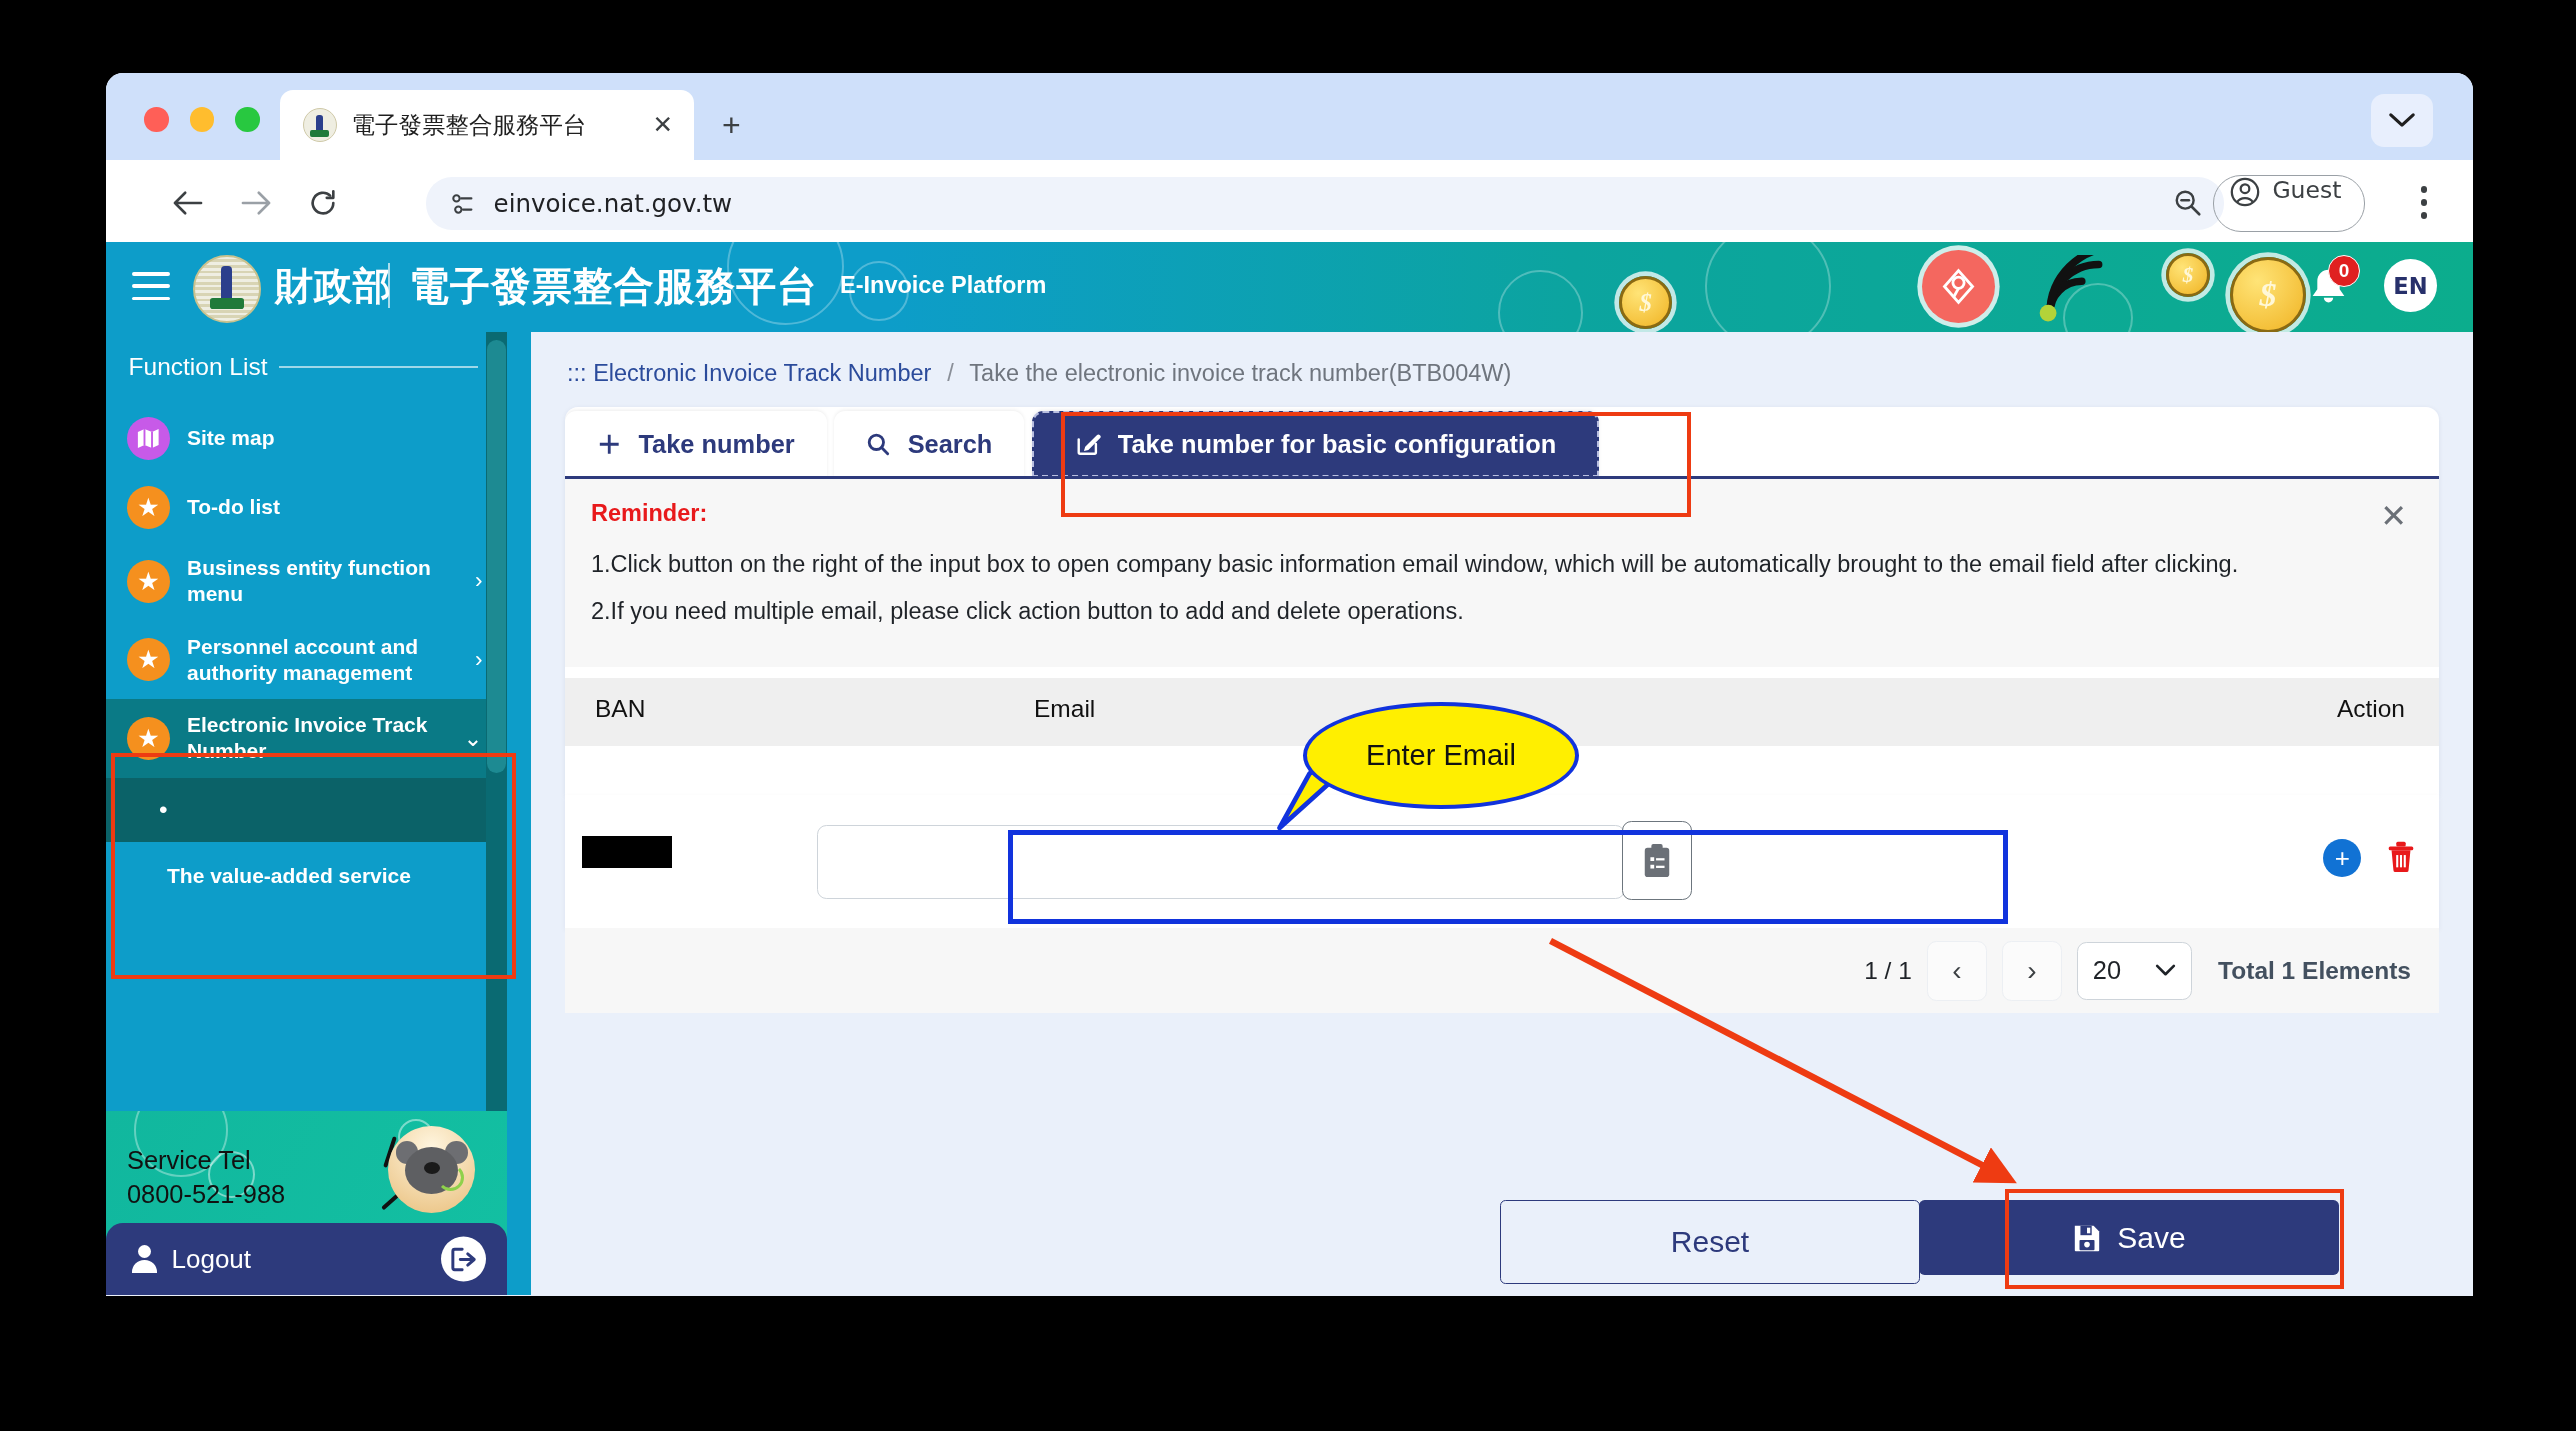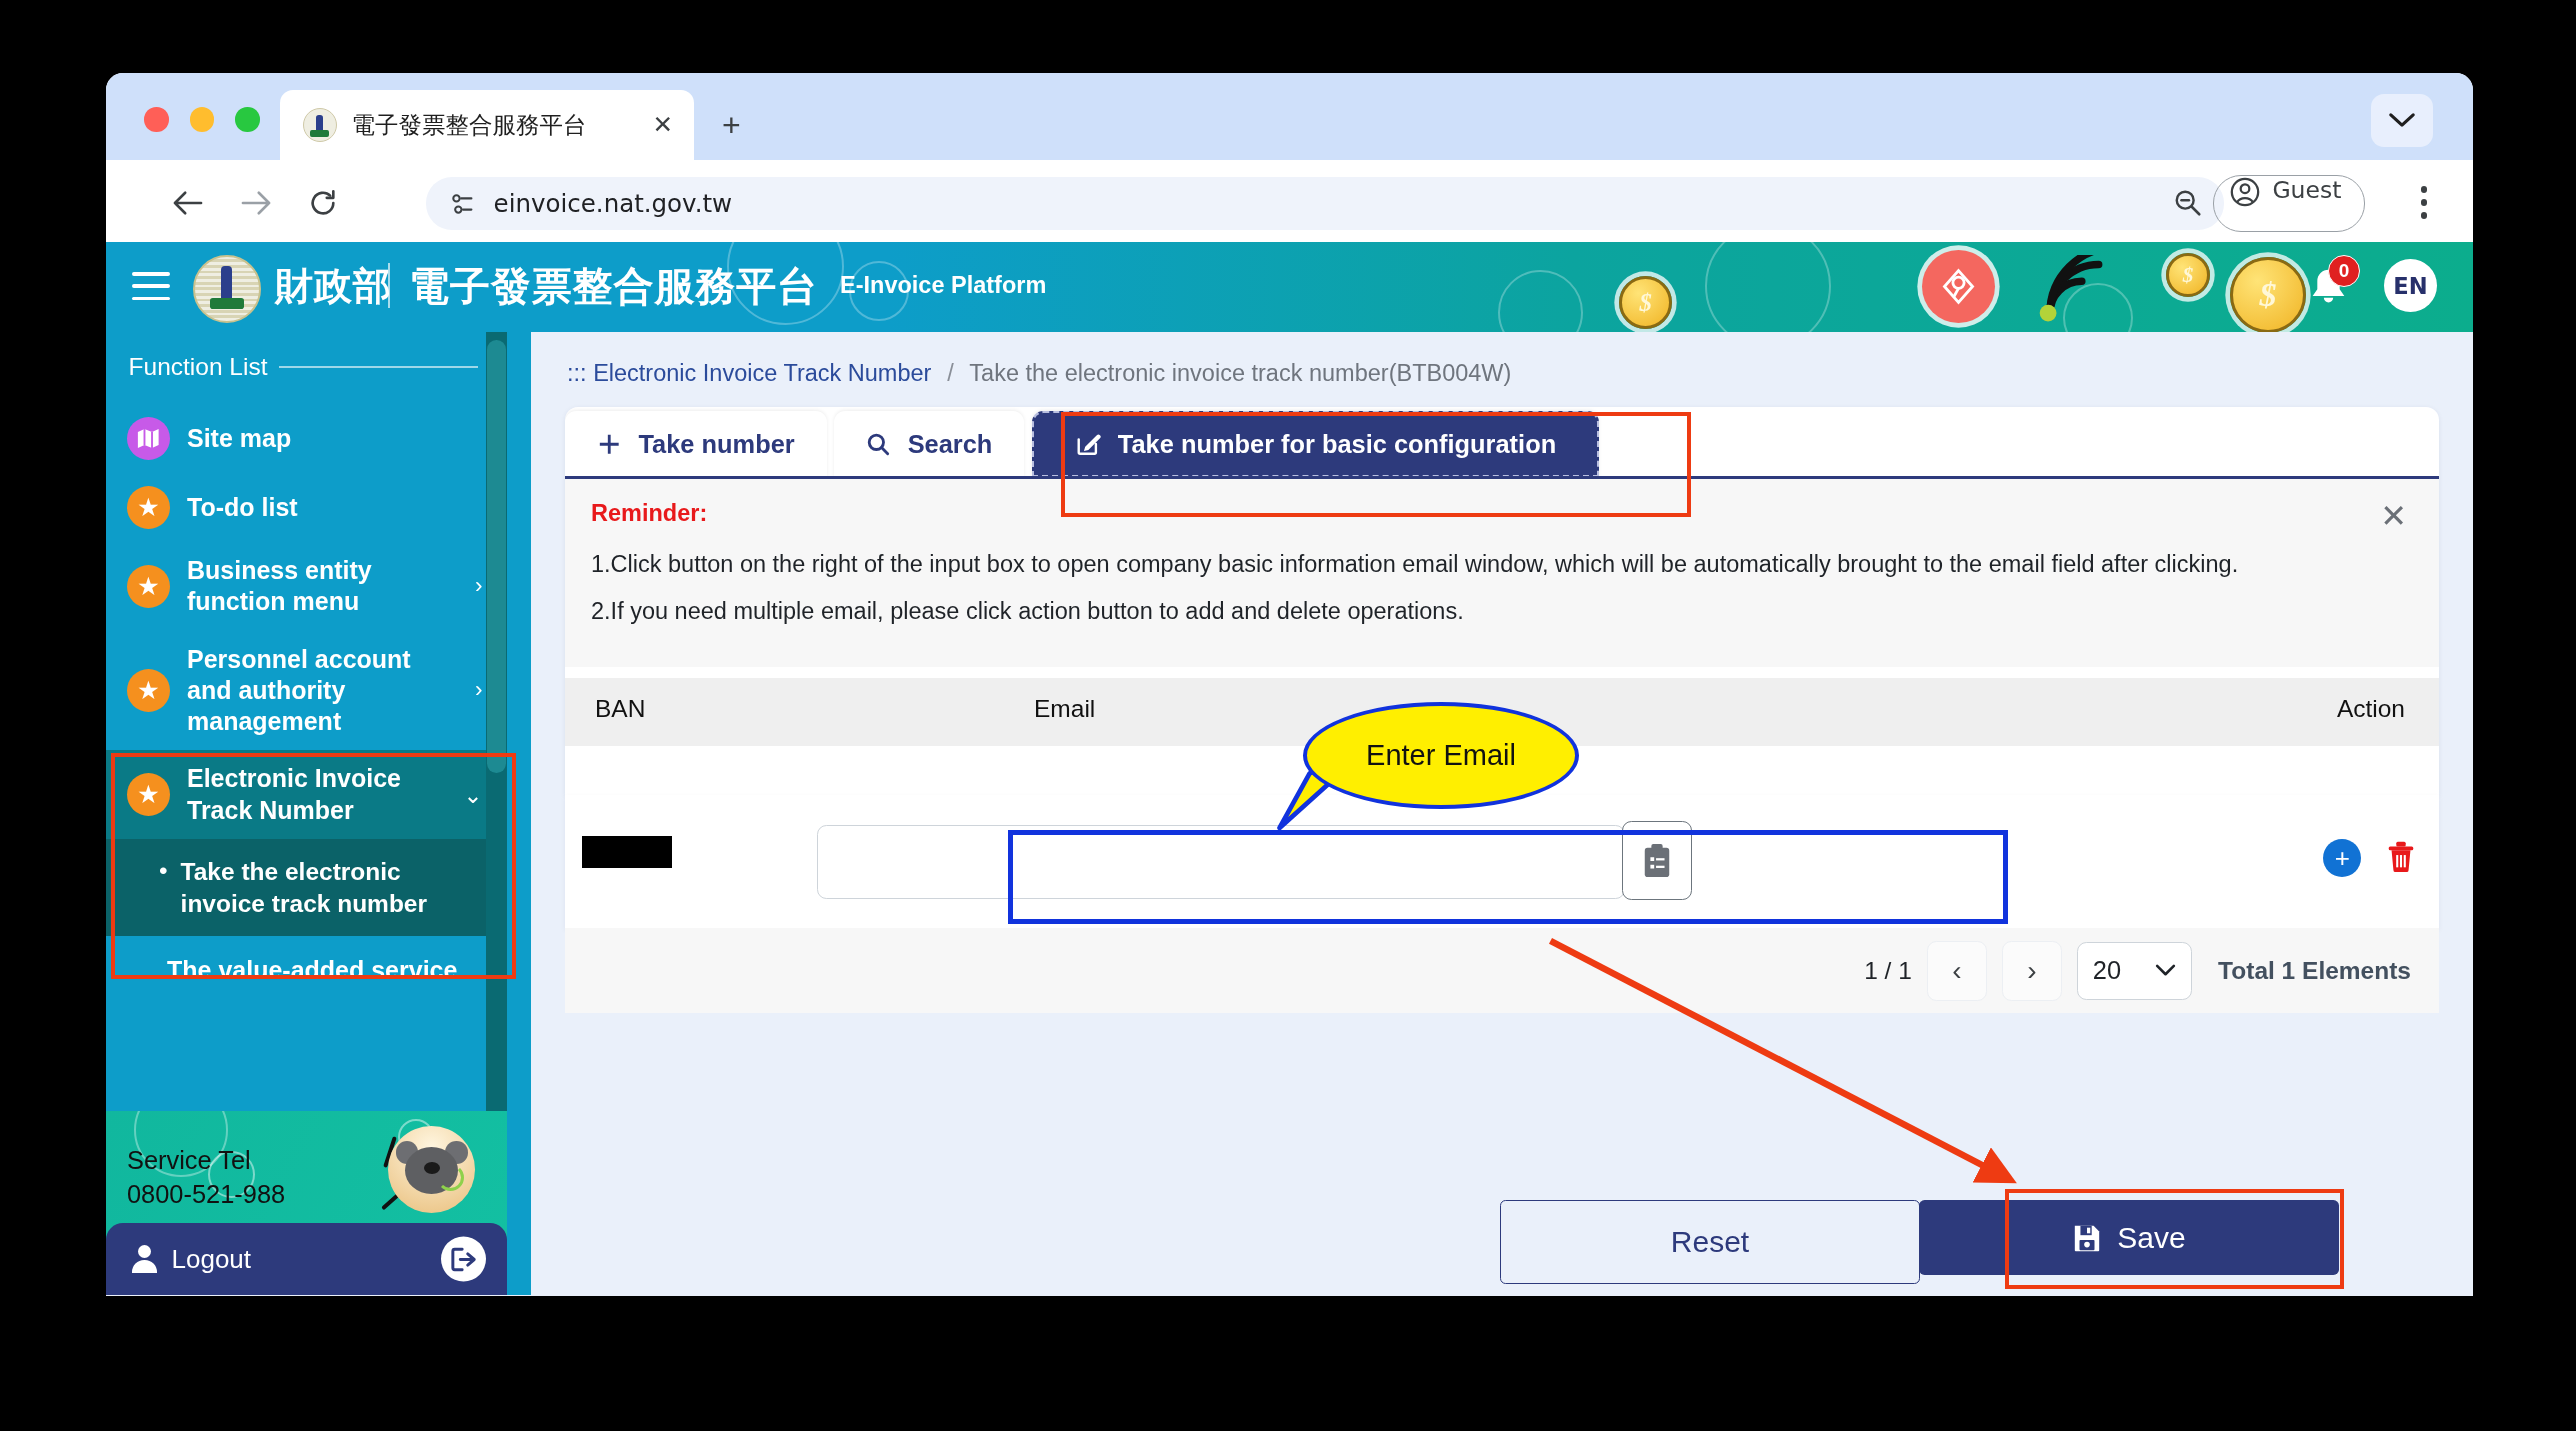--- a/index.html
+++ b/index.html
@@ -137,21 +137,21 @@
   .navitem{
     position:relative;display:flex;align-items:center;gap:17px;
     padding:13px 38px 13px 21px;box-sizing:border-box;min-height:68px;
   }
   .navitem .ico{
     width:43px;height:43px;border-radius:50%;flex:0 0 auto;
     display:flex;align-items:center;justify-content:center;color:#fff;font-size:25.4px;line-height:1;
   }
   .ico.purple{background:#c75ae8;}
   .ico.orange{background:#f5901e;}
-  .navitem .lbl{font-size:25px;color:#fff;line-height:1.25;font-weight:bold;}
+  .navitem .lbl{font-size:21px;color:#fff;line-height:1.25;font-weight:bold;}
   .navitem.plain .lbl{font-weight:normal;}
   .navitem .chev{position:absolute;right:24.5px;top:50%;transform:translateY(-50%);color:#fff;font-size:22.6px;}
   .navitem.active{background:#0a7a86;}
   .subitem{
     background:#0b6268;padding:17px 26px 17px 53px;box-sizing:border-box;
     display:flex;gap:13px;align-items:flex-start;
   }
   .subitem .bullet{color:#fff;font-size:24.5px;line-height:1.25;}
   .subitem .lbl{font-size:24.5px;color:#fff;font-weight:bold;line-height:1.3;}
   .sb-scroll-track{position:absolute;right:24.5px;top:0;width:21px;height:100%;background:#0a6a72;}
@@ -437,21 +437,20 @@
         </div>
 
         <div class="navitem active">
           <div class="ico orange">★</div>
           <div class="lbl" style="max-width:243px">Electronic Invoice Track Number</div>
           <div class="chev">⌄</div>
         </div>
 
         <div class="subitem">
           <span class="bullet">•</span>
-          <span class="lbl">Take the electronic invoice track number</span>
         </div>
 
         <div class="navitem plain">
           <div class="lbl" style="margin-left:40px;font-weight:bold">The value-added service</div>
         </div>
       </div>
 
       <div class="sb-scroll-track"></div>
       <div class="sb-scroll-thumb"></div>
 

